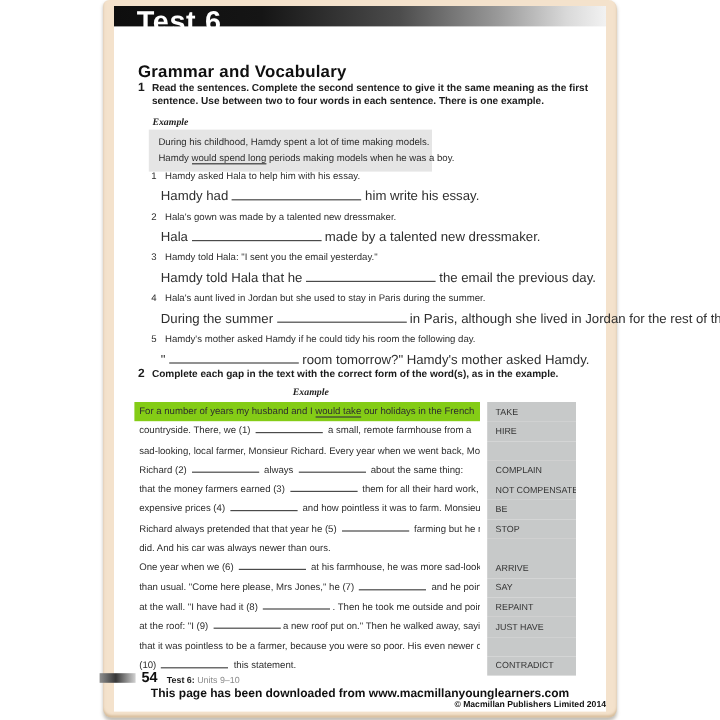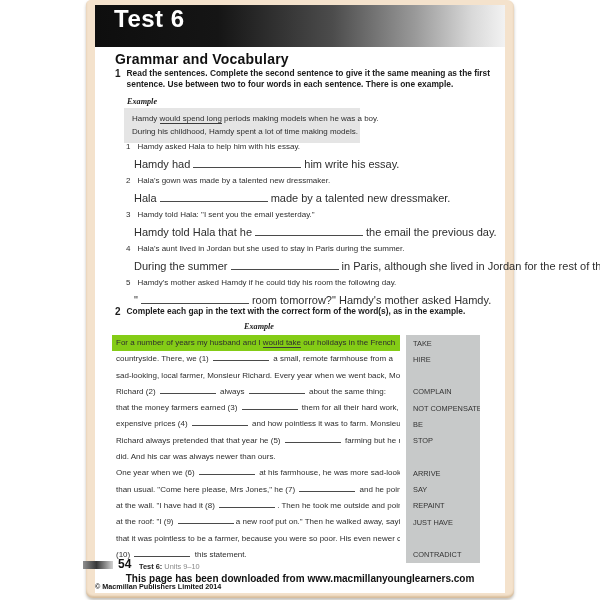--- a/index.html
+++ b/index.html
@@ -5,21 +5,21 @@
   * { margin:0; padding:0; box-sizing:border-box; }
   html,body { width:600px; height:600px; background:#ffffff; font-family:"Liberation Sans", sans-serif; overflow:hidden; }
   #stage { position:relative; width:600px; height:600px; }
 
   .frame { position:absolute; left:86px; top:0; width:428px; height:598px;
            background:#f4e2cc; border-radius:5px 7px 7px 7px;
            box-shadow:0 2px 3px rgba(120,110,95,.45), inset 0 -2px 2px rgba(195,165,125,.6); }
   .page  { position:absolute; left:9px; top:5px; width:410px; height:588px; background:#ffffff; }
 
   
-  .banner { position:absolute; left:0; top:0; width:100%; height:42px;
+  .banner { position:absolute; left:0; top:0; width:100%; height:17px;
             background:linear-gradient(90deg,#0e0e0e 0%,#151515 30%,#4c4c4c 58%,#999999 78%,#d9d9d9 92%,#f2f2f2 100%); }
   .banner-title { color:#ffffff; font-weight:bold; font-size:24px; line-height:28px; padding-left:19px; letter-spacing:.5px; }
 
   .section-title { position:absolute; left:20px; top:46px; font-size:14px; font-weight:bold; color:#101010; letter-spacing:.2px; }
 
   .ex-head { position:absolute; display:flex; gap:6px; left:20px; right:10px; color:#1c1c1c; }
   .ex1-head { top:63px; }
   .ex2-head { top:301px; }
   .ex-num { font-size:10px; font-weight:bold; line-height:11px; }
   .ex-instr { font-size:8.4px; font-weight:bold; line-height:10.5px; width:372px; }
@@ -50,21 +50,21 @@
   .gap { display:inline-block; width:56px; height:7px; border-bottom:1px solid #4a4a4a; margin:0 2px; vertical-align:baseline; }
 
   
   .footer-bar { position:absolute; left:-12px; top:556px; width:30px; height:8px;
                 background:linear-gradient(90deg,#8f8f8f 0%,#383838 45%,#d2d2d2 100%); }
   .footer-num { position:absolute; left:23px; top:552px; font-size:12px; font-weight:bold; color:#111;text-align:center; }
   .footer-label { position:absolute; left:44px; top:557px; font-size:7.4px; color:#1c1c1c; white-space:nowrap; }
   .footer-label .units { color:#8a8a8a; font-weight:normal; }
   .footer-label .tl { font-weight:bold; }
   .dl-line { position:absolute; left:0; right:0; top:568px; text-align:center; font-size:10px; font-weight:bold; color:#111; }
-  .cr-line { position:absolute; left:0; right:0; top:577px; text-align:left; font-size:7.2px; font-weight:bold; color:#111; }
+  .cr-line { position:absolute; left:0; right:0; top:577px; text-align:right; font-size:7.2px; font-weight:bold; color:#111; }
 </style>
 </head>
 <body>
 
 <div id="stage">
   <div class="frame">
     <div class="page">
 
       <div class="banner">
         <div class="banner-title">Test 6</div>
@@ -73,24 +73,24 @@
       <div class="section-title">Grammar and Vocabulary</div>
 
       <div class="ex-head ex1-head">
         <span class="ex-num">1</span>
         <span class="ex-instr">Read the sentences. Complete the second sentence to give it the same meaning as the first sentence. Use between two to four words in each sentence. There is one example.</span>
       </div>
 
       <div class="example-label ex1-example-label">Example</div>
 
       <div class="example-box">
+        <div>During his childhood, Hamdy spent a lot of time making models.</div>
         <div><span>Hamdy</span>
           <span class="ul">would spend long</span>
           <span>periods making models when he was a boy.</span></div>
-        <div>During his childhood, Hamdy spent a lot of time making models.</div>
       </div>
 
       <div class="items">
 
         <div class="item" style="top:0px">
           <div class="item-line1">
               <span class="item-num">1</span>
               <span>Hamdy asked Hala to help him with his essay.</span>
             </div>
           <div class="item-line2"><span>Hamdy had</span><span class="blank"></span><span>him write his essay.</span></div>

